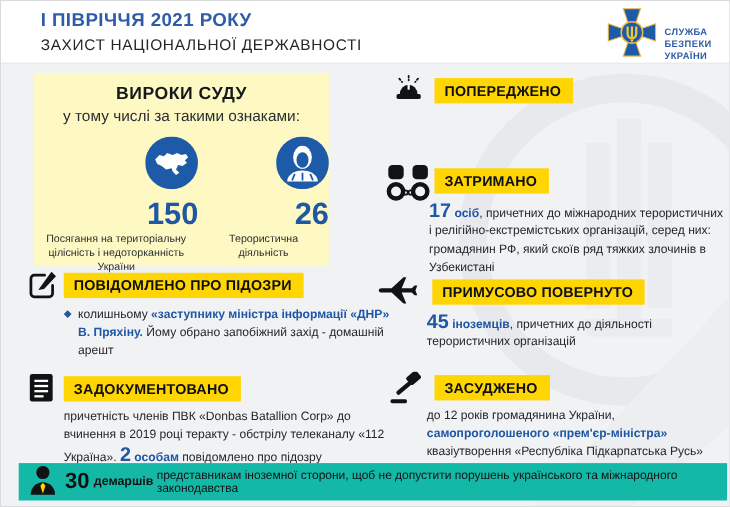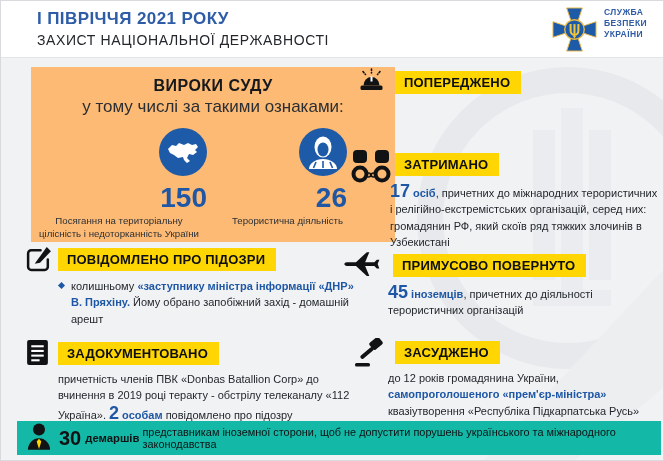--- a/index.html
+++ b/index.html
@@ -6,32 +6,32 @@
   body { background:#ffffff; font-family:"Liberation Sans", sans-serif; }
   .page { position:relative; width:664px; height:461px; background:#fff;
           border:1px solid #d8dadd; overflow:hidden; }
   
   .header { position:absolute; top:0; left:0; right:0; height:57px; background:#fff;
             border-bottom:1px solid #e3e5e8; z-index:3; }
   .h-title { position:absolute; left:36px; top:8px; font-size:17px; font-weight:bold;
              color:#2e5ca6; letter-spacing:.4px; }
   .h-sub { position:absolute; left:36px; top:31px; font-size:14px; color:#23272c;
            letter-spacing:.6px; }
-  .logo { position:absolute; right:16px; top:6px; display:flex; align-items:flex-start; gap:7px; }
+  .logo { position:absolute; right:16px; top:6px; display:flex; align-items:flex-end; gap:7px; }
   .logo-text { font-size:8.5px; font-weight:bold; color:#2e5ca6; line-height:1.3;
                letter-spacing:.4px; white-space:pre-line; }
   
   .content { position:absolute; top:57px; left:0; right:0; bottom:0; background:#f1f2f4; }
   .watermark { position:absolute; right:0; top:0; z-index:0; }
   .z { position:absolute; z-index:2; }
   
-  .card { left:30px; top:9px; width:364px; height:175px; background:#fdba74; text-align:center; }
+  .card { left:30px; top:9px; width:268px; height:175px; background:#fef9c3; text-align:center; }
   .card-title { margin-top:10px; font-size:16px; font-weight:bold; color:#15181c;
                 letter-spacing:.5px; }
-  .card-sub { margin-top:2px; font-size:17px; color:#2a2e33; }
+  .card-sub { margin-top:2px; font-size:14px; color:#2a2e33; }
   .stats { display:flex; margin-top:11px; }
   .stat { display:flex; flex-direction:column; align-items:flex-end; }
   .stat-1 { width:176px; } .stat-2 { width:140px; }
   .stat-num { margin-top:4px; font-size:28px; font-weight:bold; color:#1e57a5; line-height:1; }
   .stat-label { margin-top:3px; font-size:9.7px; color:#2b2f34; line-height:1.3; padding:0 4px; }
   
   .badge { display:inline-block; background:#ffd502; color:#0d0f11; font-weight:bold;
            font-size:13px; padding:4px 11px 4px 9px; letter-spacing:.2px; white-space:nowrap; }
   .body { font-size:11px; line-height:1.48; color:#23272c; }
   .bb { color:#1e57a5; font-weight:bold; }

